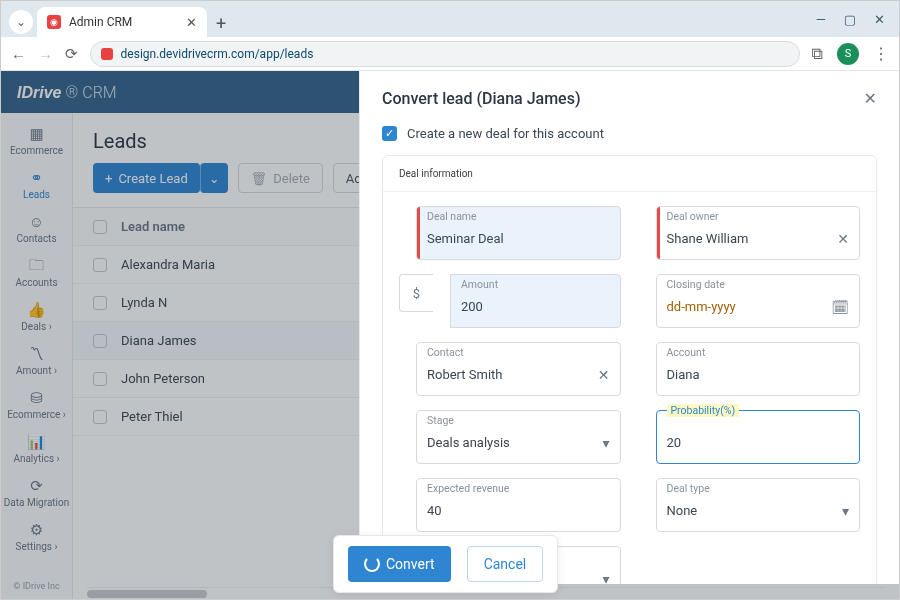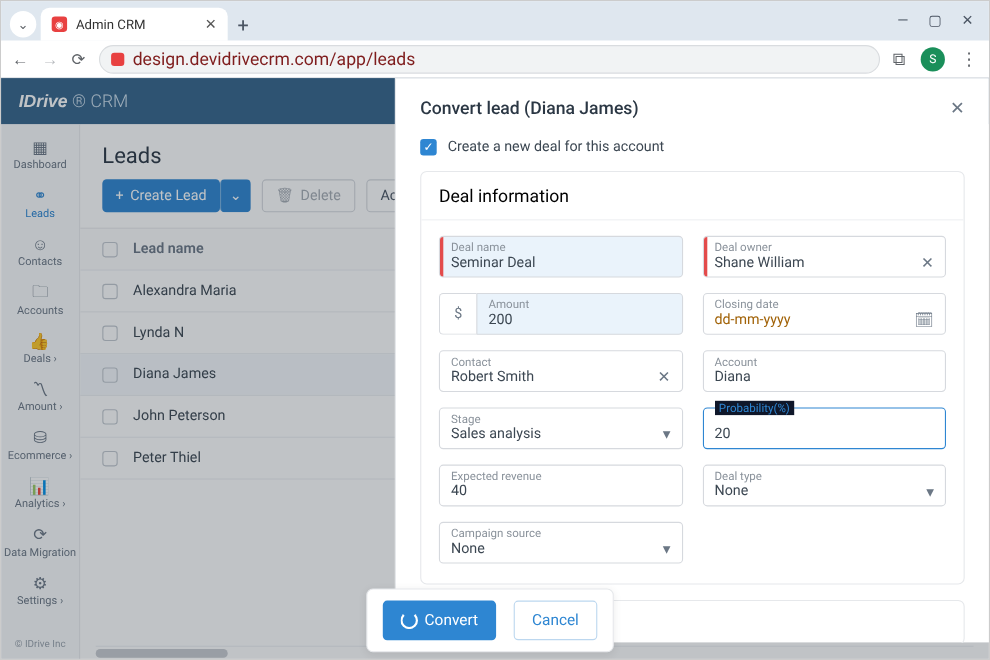--- a/index.html
+++ b/index.html
@@ -9,21 +9,21 @@
   .tabbar{height:36px;background:#dfe7ef;display:flex;align-items:flex-end;padding-left:8px;}
   .tab{height:30px;background:#fff;border-radius:8px 8px 0 0;display:flex;align-items:center;padding:0 10px;font-size:12px;color:#333;gap:8px;min-width:170px;}
   .tab .favicon{width:14px;height:14px;border-radius:3px;background:#e84141;display:flex;align-items:center;justify-content:center;color:#fff;font-size:9px;}
   .tab-close{color:#555;font-size:13px;margin-left:auto;}
   .newtab{width:28px;height:28px;display:flex;align-items:center;justify-content:center;color:#4b5563;font-size:18px;}
   .window-controls{margin-left:auto;display:flex;gap:18px;padding:0 14px;color:#4b5563;align-items:center;height:36px;}
   .window-controls span{font-size:13px;}
   .addr{height:34px;background:#fff;border-bottom:1px solid #e1e4e8;display:flex;align-items:center;padding:0 10px;gap:12px;}
   .addr .nav-ico{color:#5f6368;font-size:15px;}
   .addr .nav-ico.dis{color:#b9bcc0;}
-  .urlbox{flex:1;height:26px;border:1px solid #d9dcdf;border-radius:14px;background:#f1f3f4;display:flex;align-items:center;padding:0 10px;font-size:16px;color:#7f1d1d;gap:8px;}
+  .urlbox{flex:1;height:26px;border:1px solid #d9dcdf;border-radius:14px;background:#f1f3f4;display:flex;align-items:center;padding:0 10px;font-size:12px;color:#0c4a6e;gap:8px;}
   .urlbox .lock{width:12px;height:12px;border-radius:3px;background:#e84141;}
   .addr-right{display:flex;align-items:center;gap:14px;color:#5f6368;}
   .avatar{width:22px;height:22px;border-radius:50%;background:#1a8f5a;color:#fff;display:flex;align-items:center;justify-content:center;font-size:11px;}
   
   .app{flex:1;position:relative;display:flex;flex-direction:column;overflow:hidden;}
   .topbar{height:42px;background:#35648b;color:#fff;display:flex;align-items:center;padding:0 16px;font-weight:600;font-size:16px;}
   .topbar b{font-family:Liberation Sans, sans-serif;font-style:italic;margin-right:4px;}
   .thin{font-weight:300;color:#cfe0ed;}
   .body{flex:1;display:flex;min-height:0;}
   .sidebar{width:72px;background:#fafbfc;border-right:1px solid #e6e8eb;display:flex;flex-direction:column;align-items:center;padding-top:6px;overflow:hidden;}
@@ -55,27 +55,27 @@
   
   .panel{position:absolute;top:0;right:0;bottom:15px;width:540px;background:#fff;display:flex;flex-direction:column;border-left:1px solid #e6e8eb;}
   .panel-head{display:flex;align-items:center;padding:18px 22px;font-size:16px;color:#2b3744;font-weight:500;}
   .panel-close{margin-left:auto;color:#6b7785;font-size:16px;}
   .panel-body{flex:1;overflow:auto;padding:0 22px 20px;}
   .panel-body::-webkit-scrollbar{width:10px;background:#f2f3f5;}
   .panel-body::-webkit-scrollbar-thumb{background:#cfd3d8;border-radius:5px;}
   .chk-row{display:flex;align-items:center;gap:10px;font-size:13px;color:#3c4752;margin-bottom:14px;}
   .chk{width:15px;height:15px;border-radius:3px;background:#2e86d2;display:flex;align-items:center;justify-content:center;color:#fff;font-size:11px;}
   .card{border:1px solid #e6e8eb;border-radius:6px;margin-bottom:14px;}
-  .card-title{font-size:16px;color:#000000;padding:12px 16px;border-bottom:1px solid #eef0f3;}
+  .card-title{font-size:10px;color:#404040;padding:12px 16px;border-bottom:1px solid #eef0f3;}
   .form{padding:14px 16px 4px;}
   .row{display:flex;gap:18px;margin-bottom:14px;}
   .fld{flex:1;position:relative;}
-  .fld-box{height:38px;border:1px solid #d6d9de;border-radius:4px;background:#fff;display:flex;align-items:center;padding:11px 10px 0 10px;font-size:13px;color:#3c4752;position:relative;}
+  .fld-box{height:54px;border:1px solid #d6d9de;border-radius:4px;background:#fff;display:flex;align-items:center;padding:11px 10px 0 10px;font-size:13px;color:#3c4752;position:relative;margin-left:17px;}
   .fld-label{position:absolute;top:3px;left:10px;font-size:10.5px;color:#8a929b;}
-  .fld-box.float .fld-label{top:-7px;background:#0f172a;padding:0 4px;}
+  .fld-box.float .fld-label{top:-7px;background:#fef9c3;padding:0 4px;}
   .req::before{content:"";position:absolute;left:0;top:0;bottom:0;width:3px;background:#e34b4b;border-radius:4px 0 0 4px;}
   .hl{background:#eaf3fb;}
   .focus{border:1.5px solid #2e86d2;}
   .fld-box.focus .fld-label{color:#2e86d2;}
   .suffix{margin-left:auto;color:#6b7785;font-size:14px;}
   .currency{width:34px;border:1px solid #d6d9de;border-right:none;border-radius:4px 0 0 4px;display:flex;align-items:center;justify-content:center;color:#6b7785;font-size:13px;height:38px;}
   .amt-wrap{display:flex;}
   .amt-wrap .fld-box{border-radius:0 4px 4px 0;}
   .placeholder{color:#a16207;}
   
@@ -121,21 +121,21 @@
   </div>
 
   <div class="app">
     <div class="topbar">
       <span><b>IDrive</b><span class="thin" style="font-family:inherit;">®</span> <span class="thin">CRM</span></span>
     </div>
     <div class="body">
       <div class="sidebar">
         <div class="sb-item">
             <span class="sb-ico">▦</span>
-            <span>Dashboard</span>
+            <span>Ecommerce</span>
           </div>
         <div class="sb-item active">
             <span class="sb-ico">⚭</span>
             <span>Leads</span>
           </div>
         <div class="sb-item">
             <span class="sb-ico">☺</span>
             <span>Contacts</span>
           </div>
         <div class="sb-item">
@@ -299,21 +299,21 @@
                   <div class="fld-box">
                     <span class="fld-label">Account</span>
                     <span>Diana</span>
                   </div>
                 </div>
             </div>
             <div class="row">
               <div class="fld">
                   <div class="fld-box">
                     <span class="fld-label">Stage</span>
-                    <span>Sales analysis</span>
+                    <span>Deals analysis</span>
                     <span class="suffix">▾</span>
                   </div>
                 </div>
               <div class="fld">
                   <div class="fld-box focus float">
                     <span class="fld-label">Probability(%)</span>
                     <span>20</span>
                   </div>
                 </div>
             </div>

